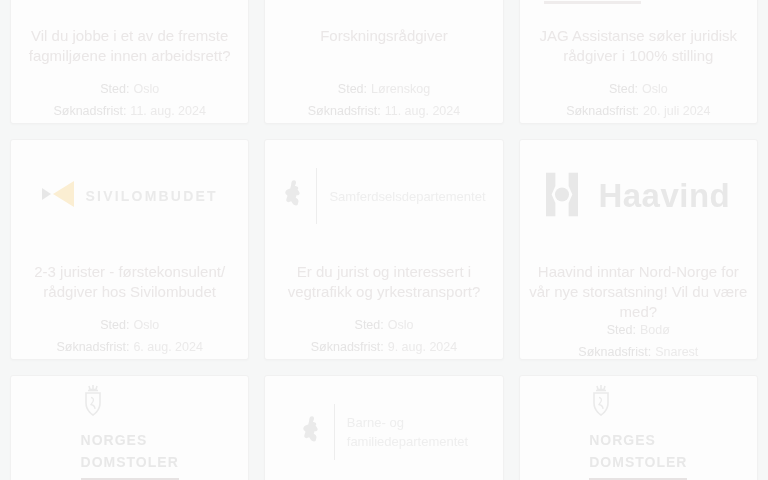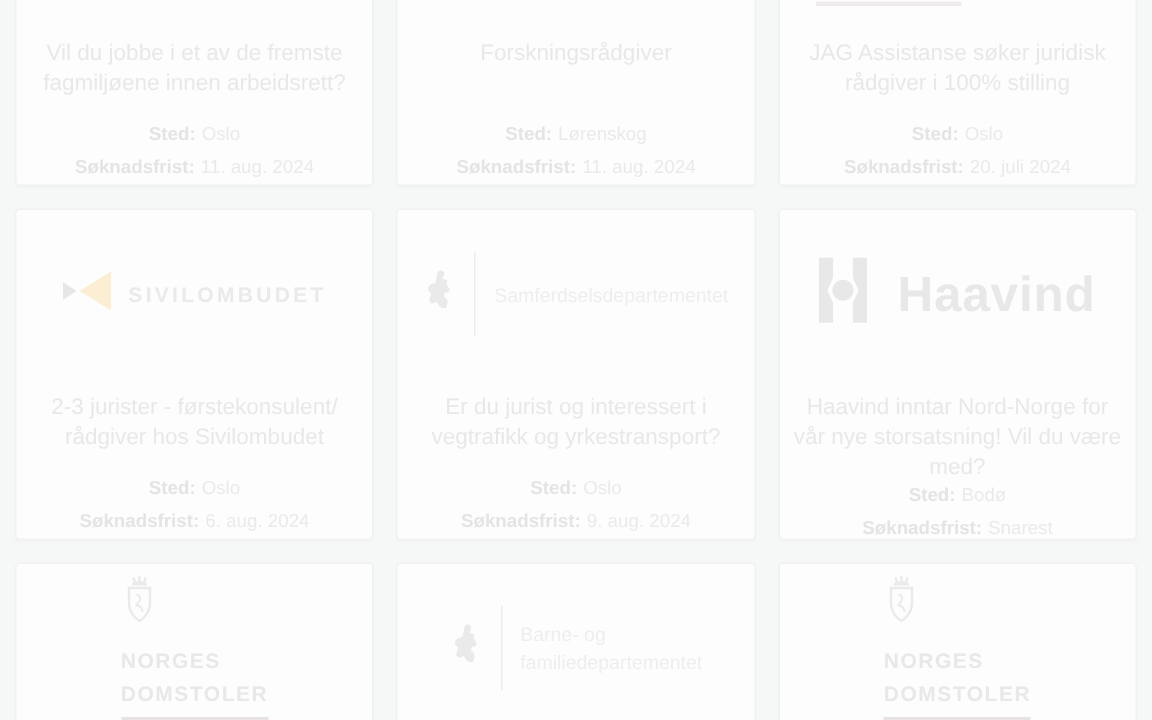--- a/index.html
+++ b/index.html
@@ -43,21 +43,21 @@
     line-height: 20px;
     font-weight: 400;
     text-align: center;
     color: var(--title-color, #eae7e7);
     margin: 10px 8px 0;
     min-height: 40px;
   }
   .meta { margin-top: 16px; text-align: center; }
   .meta-row { font-size: 12.5px; line-height: 14px; }
   .meta-row + .meta-row { margin-top: 8px; }
-  .meta .label { font-weight: 700; color: var(--label-color, #e5e4e4); margin-right: 4px; }
+  .meta .label { font-weight: 400; color: var(--label-color, #e5e4e4); margin-right: 4px; }
   .meta .value { color: var(--value-color, #ebeaea); }
 
   
   .sivil-logo { display: flex; align-items: center; gap: 12px; }
   .sivil-text {
     font-size: 14px; font-weight: 800; letter-spacing: 2.2px;
     color: var(--logo-gray, #eaeaea);
   }
   
   .ministry-logo { display: flex; align-items: center; }

